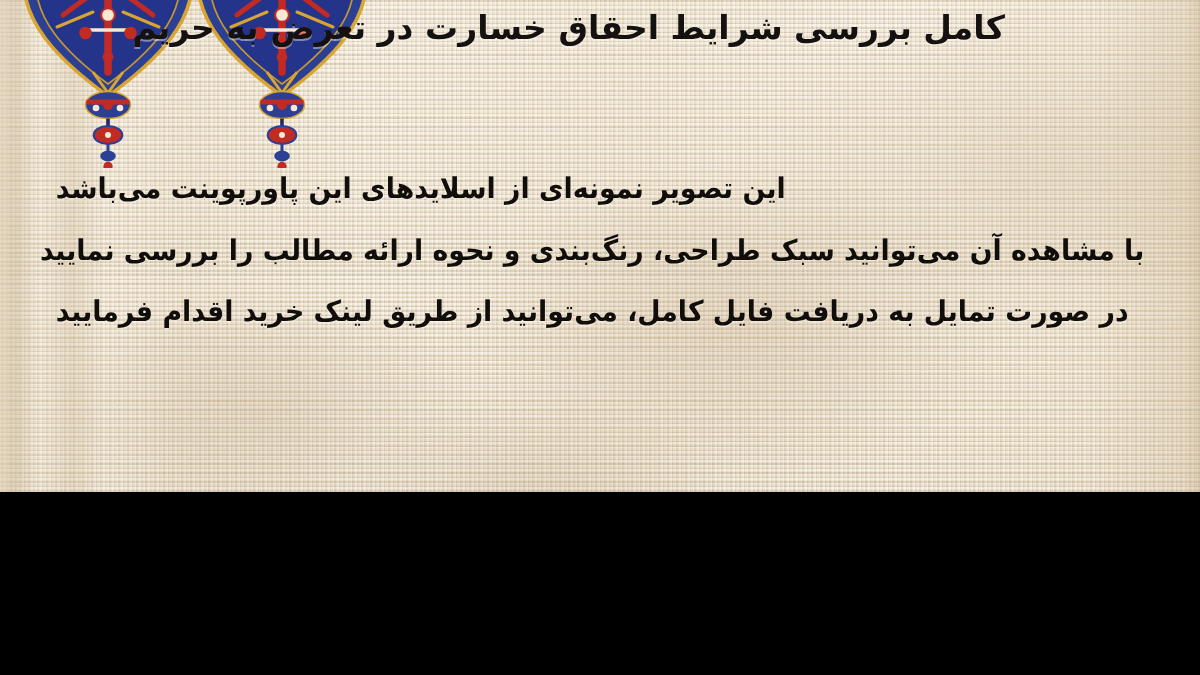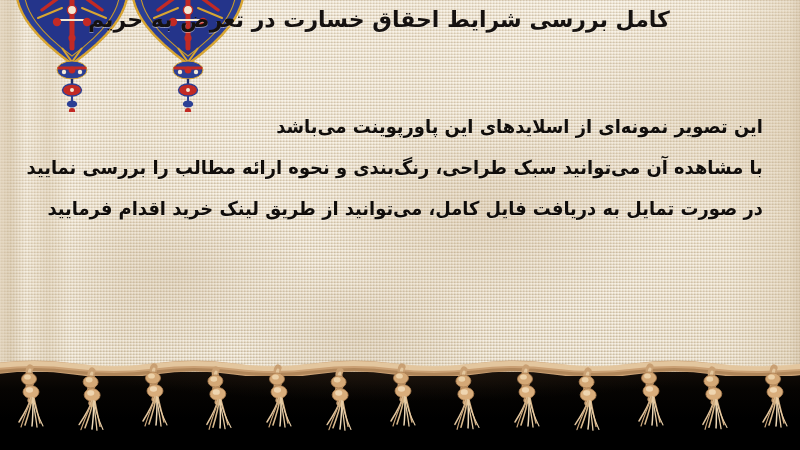--- a/index.html
+++ b/index.html
@@ -8,21 +8,21 @@
     padding: 0;
     background: #000;
   }
   body {
     font-family: "DejaVu Sans", sans-serif;
   }
 
   #slide {
     position: relative;
     width: 800px;
-    height: 450px;
+    height: 328px;
     overflow: hidden;
     background: #5eead4;
   }
 
   
   .canvas-field {
     position: absolute;
     left: 0;
     top: 0;
     width: 800px;
@@ -149,21 +149,21 @@
     white-space: nowrap;
   }
   .title-line.l1 { padding-right: 40px; }
   .title-line.l2 { padding-right: 0px; }
 
   .body-block {
     position: absolute;
     right: 14px;
     top: 106px;
     width: 772px;
-    text-align: right;
+    text-align: left;
     direction: rtl;
   }
 
   .body-line {
     font-family: "DejaVu Sans", sans-serif;
     font-size: 19px;
     font-weight: 600;
     line-height: 41px;
     color: #100d0b;
     white-space: nowrap;

